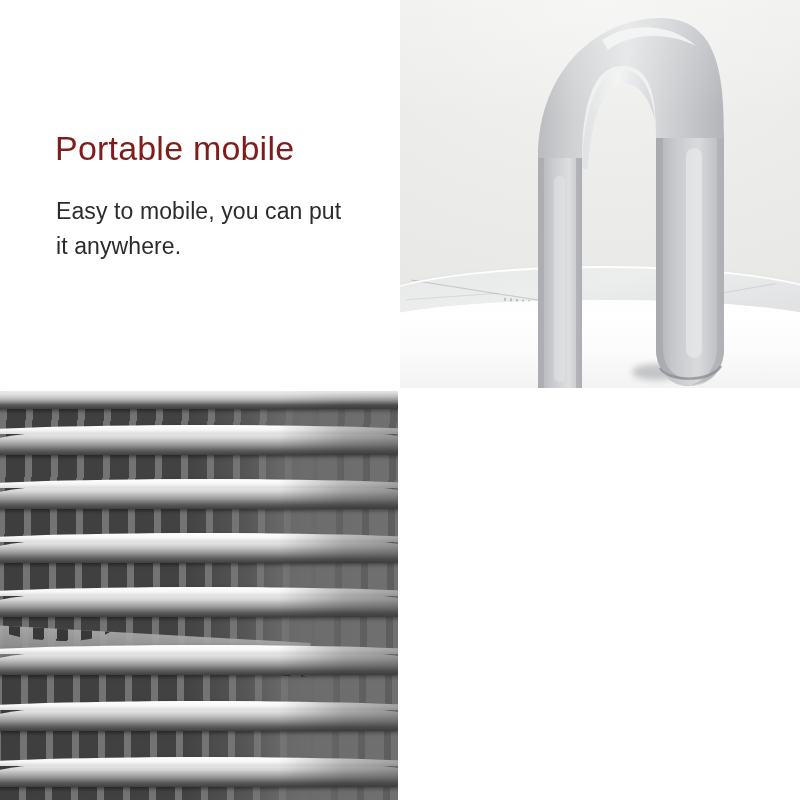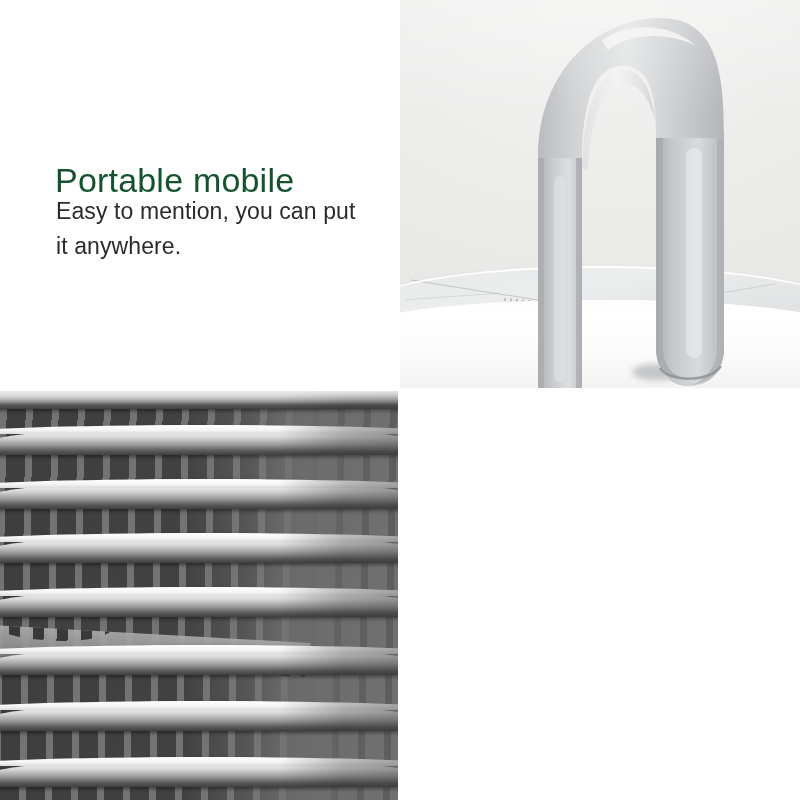--- a/index.html
+++ b/index.html
@@ -26,25 +26,24 @@
     overflow: hidden;
   }
   #quad-tl { left: 0;     top: 0;     width: 398px; height: 390px; background:#ffffff; }
   #quad-tr { left: 400px; top: 0;     width: 400px; height: 388px; background:#ededec; }
   #quad-bl { left: 0;     top: 391px; width: 398px; height: 409px; background:#4a4a4a; }
   #quad-br { left: 400px; top: 391px; width: 400px; height: 409px; background:#ffffff; }
 
   
   .title {
     position: absolute;
-    color: #14532d;
+    color: #7f1d1d;
     font-weight: 400;
     letter-spacing: .2px;
     white-space: nowrap;
-    margin-top: 32px;
   }
   .subtitle {
     position: absolute;
     color: #2b2b2b;
     font-weight: 400;
     letter-spacing: .1px;
   }
   #tl-title    { left: 55px;  top: 128px; font-size: 34px; line-height: 40px; }
   #tl-subtitle { left: 56px;  top: 194px; font-size: 23px; line-height: 35px; width: 300px; }
 
@@ -233,21 +232,21 @@
     pointer-events: none;
   }
 </style>
 </head>
 <body>
 
 <div id="page">
 
   <div class="quad" id="quad-tl">
     <div class="title" id="tl-title">Portable mobile</div>
-    <div class="subtitle" id="tl-subtitle">Easy to mention, you can put it anywhere.</div>
+    <div class="subtitle" id="tl-subtitle">Easy to mobile, you can put it anywhere.</div>
   </div>
 
   <div class="quad" id="quad-tr">
     <div id="tr-photo">
 
       <div class="body-top"></div>
       <div class="seam" id="seam-a"></div>
       <div class="seam" id="seam-b"></div>
       <div class="seam" id="seam-c"></div>
       <div class="dots"></div>

